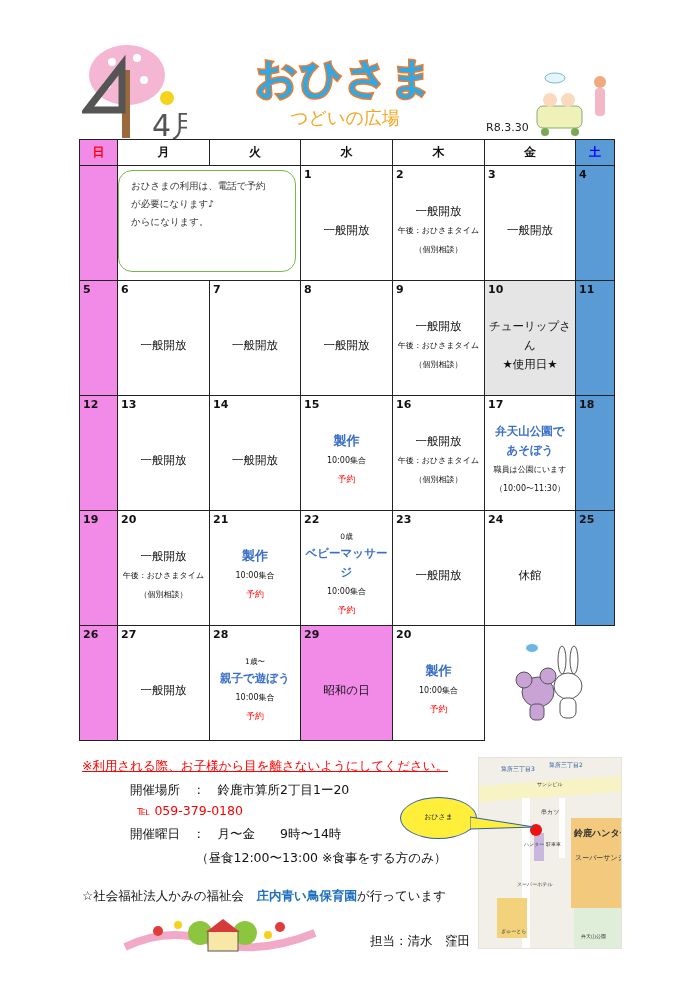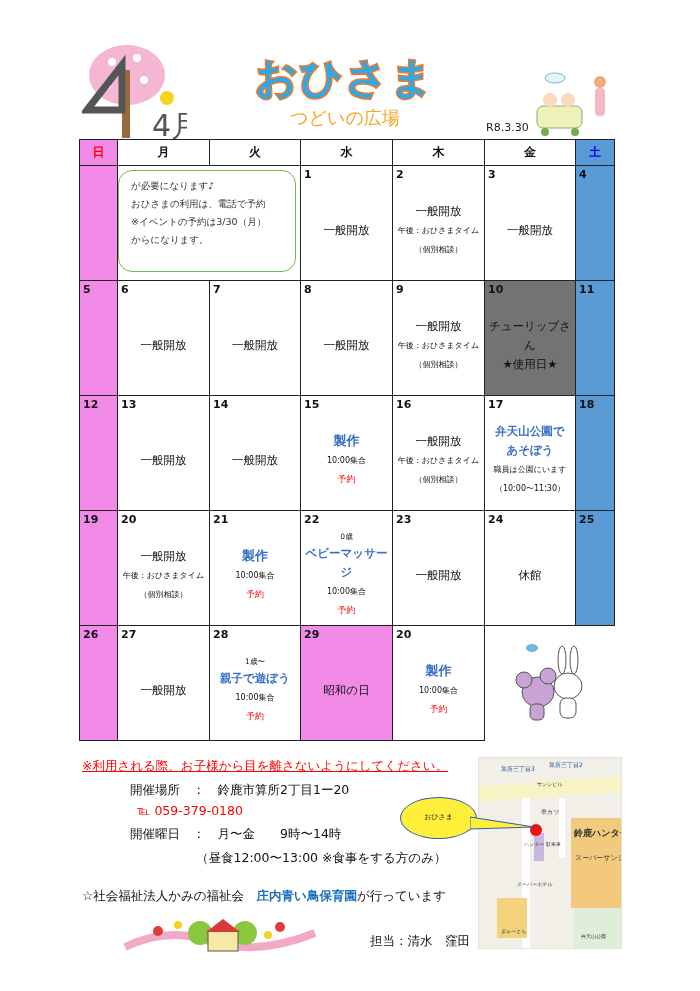--- a/index.html
+++ b/index.html
@@ -13,21 +13,21 @@
   .deco-4 { left:82px; top:40px; width:105px; height:100px; }
   .deco-mom { left:525px; top:68px; width:95px; height:70px; }
 
   
   .cal { left:79px; top:139px; border-collapse:collapse; table-layout:fixed; }
   .cal td, .cal th { border:1.5px solid #222; padding:0; vertical-align:top; }
   .cal th { height:25px; font-size:12px; font-weight:bold; text-align:center; vertical-align:middle; background:#fff; }
   .cal td { height:114px; position:relative; background:#fff; }
   .cal .sun { background:#f28ae8; }
   .cal .sat { background:#5b9bd5; }
-  .cal .green { background:#737373; }
+  .cal .green { background:#e5e5e5; }
   .cal th.sun { color:#ff0000; }
   .cal th.sat { color:#0000ff; }
   .daynum { position:absolute; left:3px; top:2px; font-size:11px; font-weight:bold; }
   .cell-body { position:absolute; left:0; right:0; top:14px; bottom:0; display:flex; flex-direction:column; align-items:center; justify-content:center; text-align:center; }
   .main { font-size:11.5px; line-height:19px; }
   .small { font-size:8px; line-height:19px; }
   .tiny { font-size:7.5px; line-height:14px; }
   .blue { color:#3a6fc9; font-weight:bold; }
   .blue-lg { color:#3a6fc9; font-weight:bold; font-size:13px; line-height:20px; }
   .red { color:#ff0000; font-size:9px; line-height:19px; }
@@ -292,23 +292,22 @@
             <div class="red">予約</div>
           </div>
         </td>
         <td class="empty"></td>
         <td class="empty"></td>
       </tr>
     </tbody>
 </table>
 
 <div class="abs notice">
+  <div>おひさまの利用は、電話で予約</div>
   <div>が必要になります♪</div>
-  <div>おひさまの利用は、電話で予約</div>
-  <div>※イベントの予約は3/30（月）</div>
   <div>からになります。</div>
 </div>
 
 <div class="abs" style="left:510px;top:640px;width:85px;height:85px;">
   <svg width="85" height="85" viewBox="0 0 85 85">
     <ellipse cx="28" cy="52" rx="16" ry="15" fill="#c9a3d6" stroke="#555"></ellipse>
     <circle cx="14" cy="40" r="8" fill="#c9a3d6" stroke="#555"></circle>
       <circle cx="38" cy="36" r="8" fill="#c9a3d6" stroke="#555"></circle>
     <rect x="20" y="64" width="14" height="16" rx="5" fill="#c9a3d6" stroke="#555"></rect>
     <ellipse cx="58" cy="46" rx="14" ry="13" fill="#fff" stroke="#555"></ellipse>

